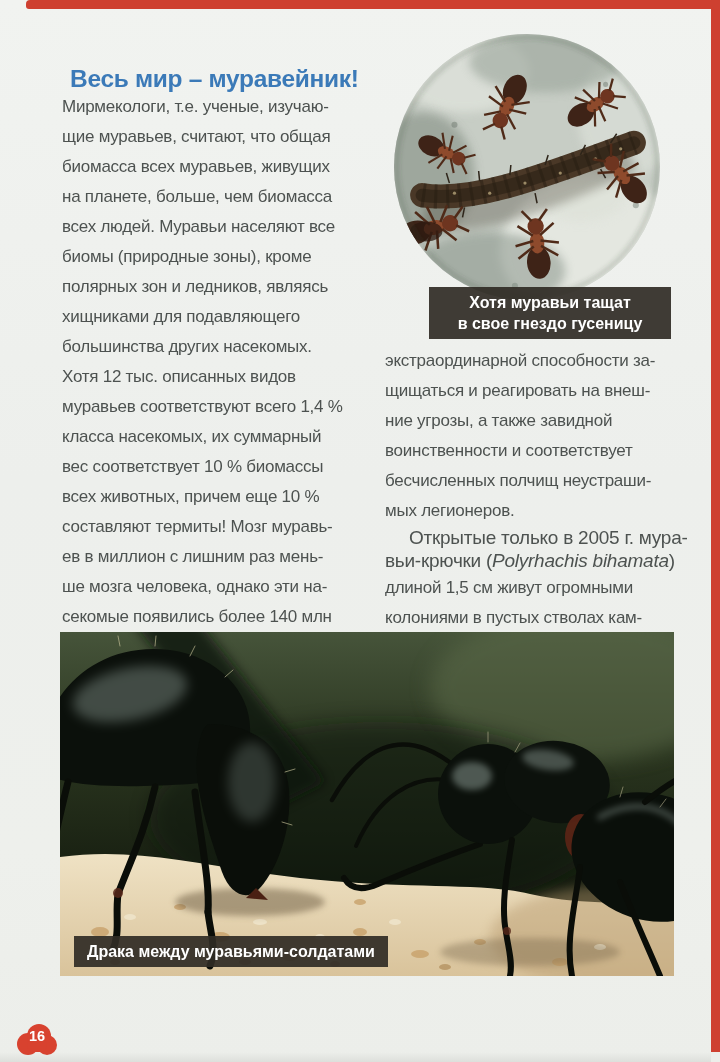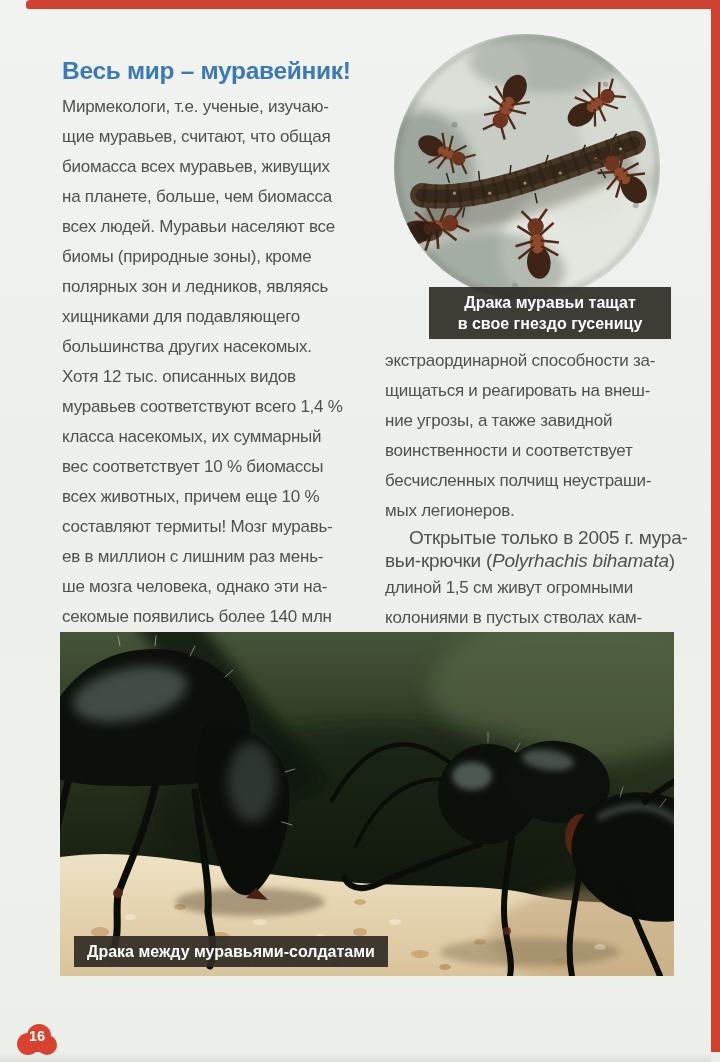--- a/index.html
+++ b/index.html
@@ -7,21 +7,21 @@
     position:relative;width:720px;height:1062px;overflow:hidden;
     background:linear-gradient(180deg,#f1f3f0 0%,#edefec 45%,#eef0ec 80%,#eceeea 100%);
     font-family:"Liberation Sans", sans-serif;
   }
   
   .edge-top{position:absolute;top:0;left:26px;right:0;height:9px;background:#ce4030;border-radius:4px 0 0 3px;}
   .edge-right{position:absolute;top:0;right:0;bottom:10px;width:9px;background:#ce4030;}
   .page-bottom-shade{position:absolute;left:0;right:9px;bottom:0;height:10px;
     background:linear-gradient(180deg,rgba(0,0,0,0) 0%,rgba(90,95,88,0.10) 100%);}
   h1.heading{
-    position:absolute;left:62px;top:57px;width:330px;margin:0;
+    position:absolute;left:62px;top:57px;width:330px;margin:8px;
     font-size:24.5px;font-weight:bold;letter-spacing:-0.3px;color:#3b7ab8;
   }
   .textblock{white-space:pre-line;color:#4d5250;font-size:17px;line-height:30px;letter-spacing:-0.25px;}
   .col-left{position:absolute;left:62px;top:92px;width:315px;}
   .col-right{position:absolute;left:385px;top:346px;width:296px;}
   .line{color:#4d5250;font-size:19px;line-height:23.4px;letter-spacing:-0.25px;white-space:nowrap;}
   .indent{text-indent:24px;}
   .caption-box{
     position:absolute;background:rgba(48,43,37,0.92);color:#fff;font-weight:bold;
     font-size:16px;line-height:21px;
@@ -143,21 +143,21 @@
         <use href="#antS" transform="translate(52,118) rotate(25) scale(1.5)"></use>
         <use href="#antS" transform="translate(40,192) rotate(-15) scale(1.8)"></use>
         <ellipse cx="32" cy="196" rx="16" ry="10" fill="#2c1a10" opacity="0.75"></ellipse>
         <use href="#antS" transform="translate(142,207) rotate(-95) scale(1.8)"></use>
         <use href="#antS" transform="translate(226,140) rotate(-130) scale(1.7)"></use>
         <circle cx="132" cy="132" r="129" fill="none" stroke="rgba(60,65,58,0.18)" stroke-width="5" filter="url(#cb2)"></circle>
       </g>
     </svg>
   </div>
 
-  <div class="caption-box caption-circle">Драка муравьи тащат
+  <div class="caption-box caption-circle">Хотя муравьи тащат
 в свое гнездо гусеницу</div>
 
   <div class="col-right">
     <div class="textblock">экстраординарной способности за-
 щищаться и реагировать на внеш-
 ние угрозы, а также завидной
 воинственности и соответствует
 бесчисленных полчищ неустраши-
 мых легионеров.</div>
     <div class="line indent">Открытые только в 2005 г. мура-</div>

